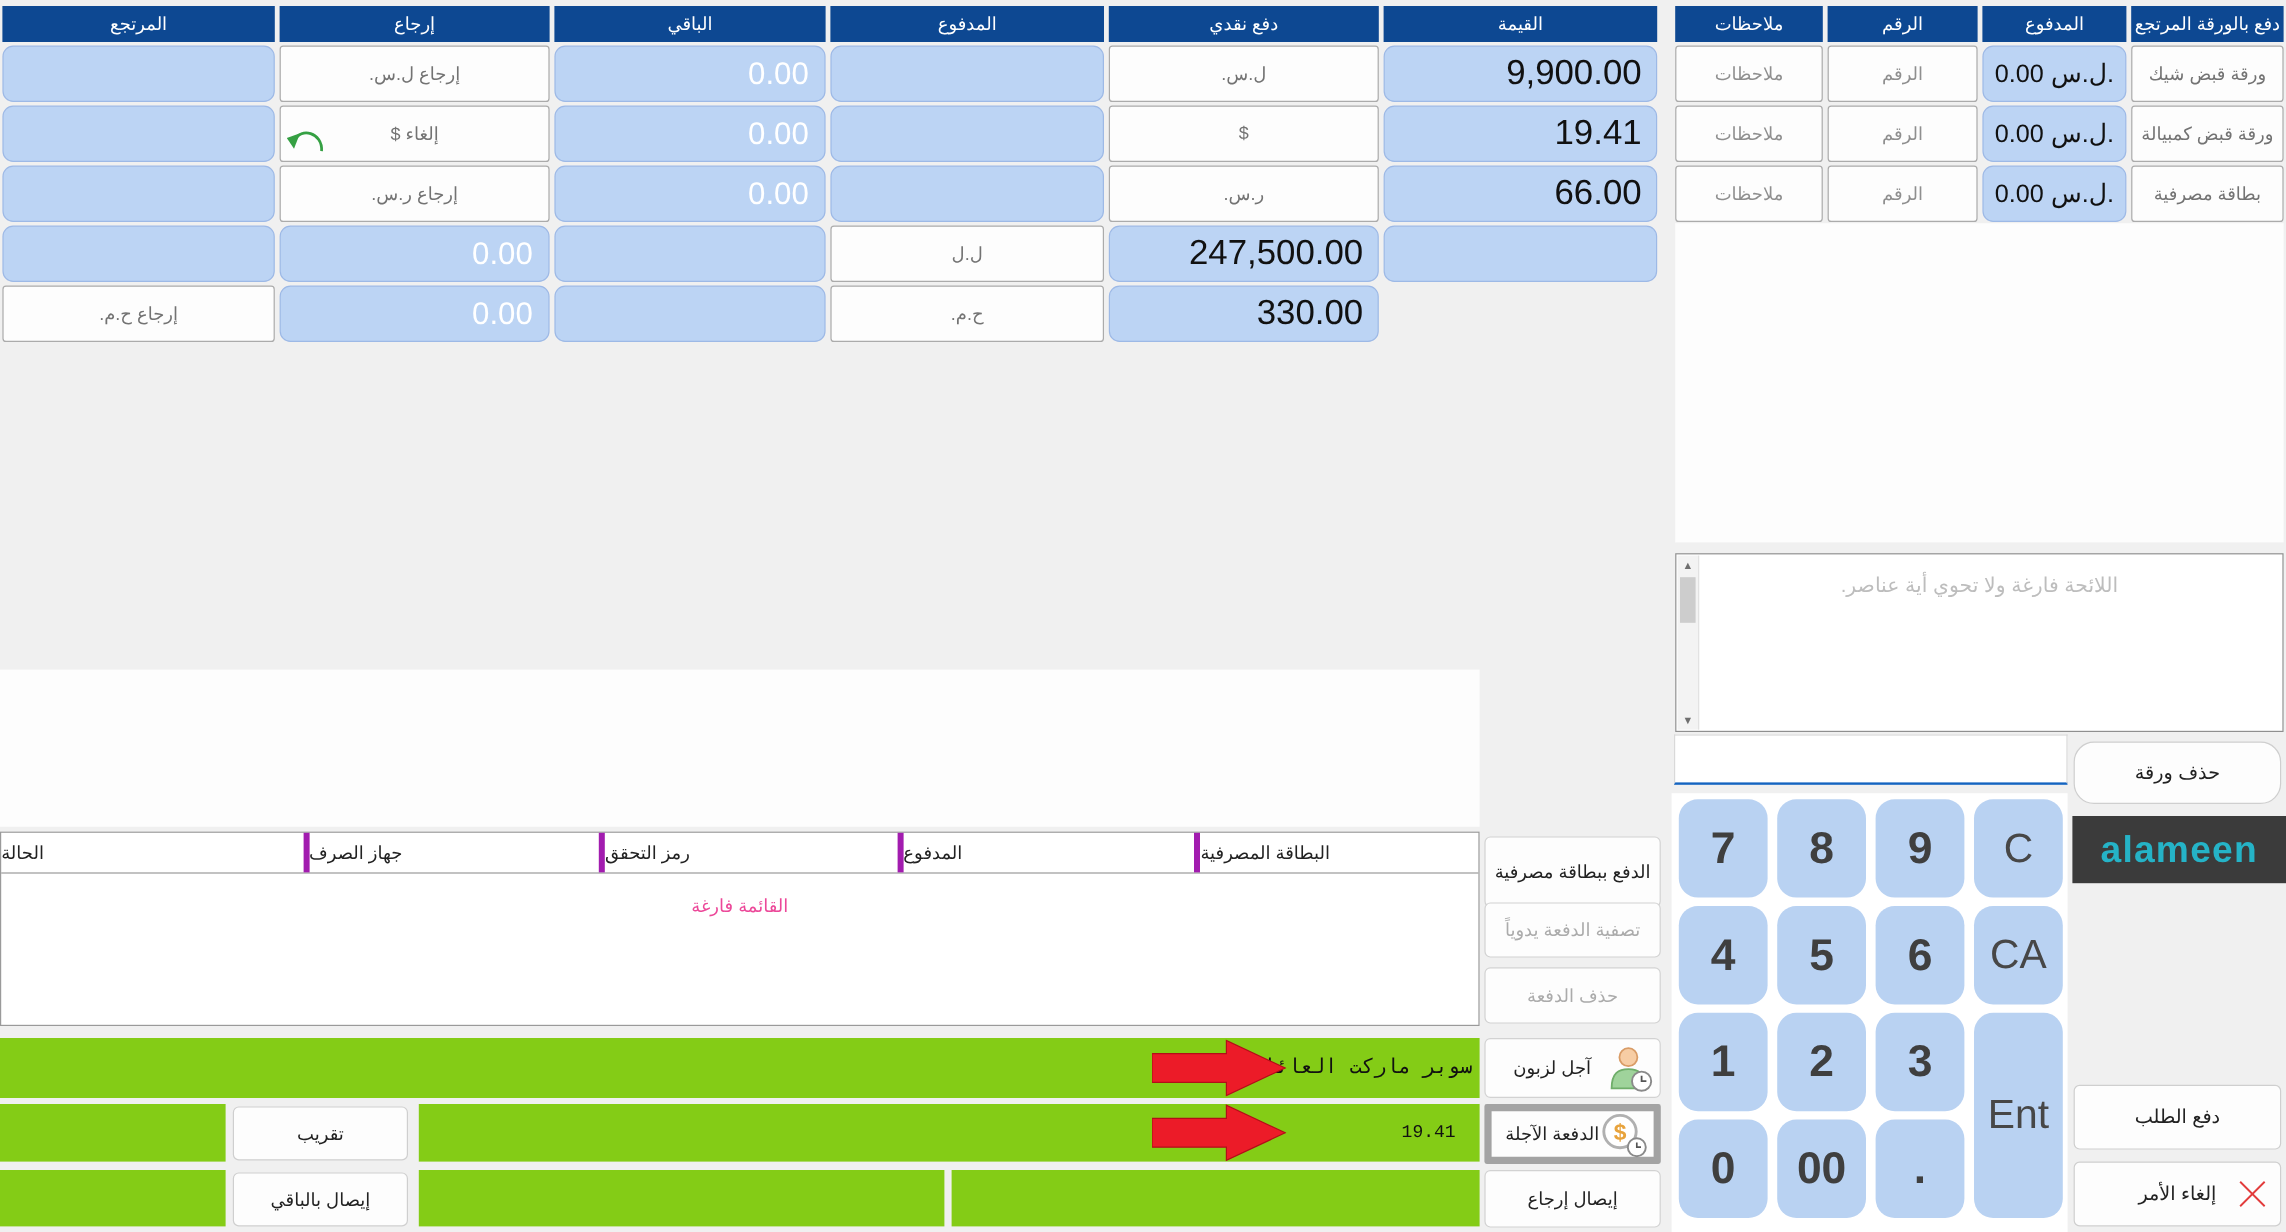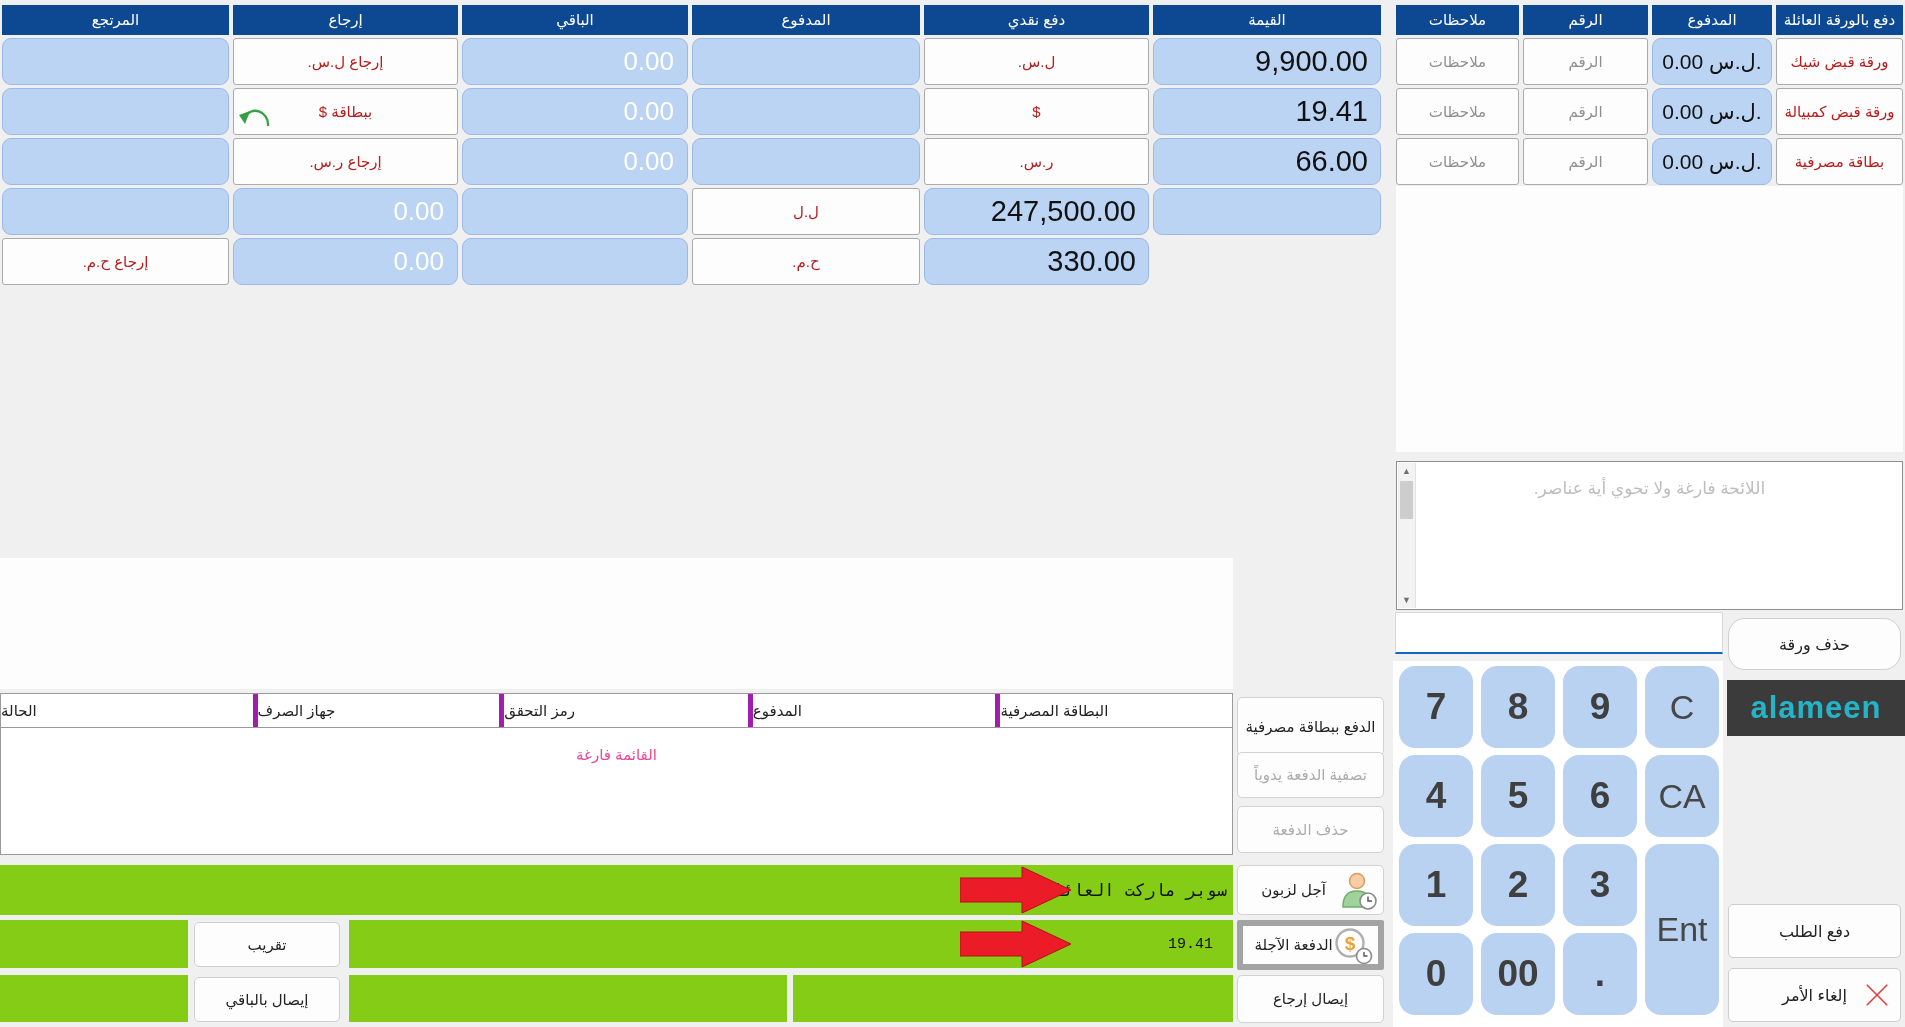--- a/index.html
+++ b/index.html
@@ -9,21 +9,21 @@
 
   
   .grid-table{position:absolute;display:grid;column-gap:4px;row-gap:3px;direction:ltr;}
   #cash-table{left:2px;top:5px;grid-template-columns:227px 225px 226px 228px 225px 228px;
               grid-template-rows:30px repeat(5,47px);}
   #paper-table{left:1396px;top:5px;grid-template-columns:123px 125px 120px 127px;
                grid-template-rows:30px repeat(3,47px);}
   .th{background:#0d4892;color:#fff;font-size:15px;display:flex;align-items:center;justify-content:center;}
   .cell-blue{background:#bcd4f4;border:1px solid #9db9e6;border-radius:9px;box-sizing:border-box;}
   .cell-white{background:#fdfdfd;border:1px solid #ababab;border-radius:3px;box-sizing:border-box;
-              display:flex;align-items:center;justify-content:center;font-size:15px;color:#b91c1c;}
+              display:flex;align-items:center;justify-content:center;font-size:15px;color:#737373;}
   .cell-remaining{display:flex;align-items:center;justify-content:flex-end;padding-right:13px;
                   color:#ffffff;font-size:26px;}
   .cell-value{display:flex;align-items:center;justify-content:flex-end;padding-right:12px;
               color:#111;font-size:29px;}
   .cell-paid-paper{display:flex;align-items:center;justify-content:center;
                    color:#111;font-size:21px;direction:ltr;}
   .cell-ghost{display:flex;align-items:center;justify-content:center;color:#8f8f8f;font-size:15px;}
   .rel{position:relative;}
 
   
@@ -103,21 +103,21 @@
 
     <div class="cell-blue"></div>
     <div class="cell-white" dir="rtl">إرجاع ل.س.</div>
     <div class="cell-blue cell-remaining">0.00</div>
     <div class="cell-blue"></div>
     <div class="cell-white" dir="rtl">ل.س.</div>
     <div class="cell-blue cell-value">9,900.00</div>
 
     <div class="cell-blue"></div>
     <div class="cell-white rel" dir="rtl">
-      <span>ببطاقة $</span>
+      <span>إلغاء $</span>
       <svg class="abs" style="left:5px;bottom:5px;" width="32" height="26" viewBox="0 0 32 26">
         <path d="M29 23 C30 7 11 3 7 14" stroke="#35a043" stroke-width="2.3" fill="none"></path>
         <polygon points="0,12 11,8 6,21" fill="#35a043"></polygon>
       </svg>
     </div>
     <div class="cell-blue cell-remaining">0.00</div>
     <div class="cell-blue"></div>
     <div class="cell-white" dir="rtl">$</div>
     <div class="cell-blue cell-value">19.41</div>
 
@@ -139,21 +139,21 @@
     <div class="cell-blue cell-remaining">0.00</div>
     <div class="cell-blue"></div>
     <div class="cell-white" dir="rtl">ح.م.</div>
     <div class="cell-blue cell-value">330.00</div>
   </div>
 
   <div id="paper-table" class="grid-table">
     <div class="th">ملاحظات</div>
     <div class="th">الرقم</div>
     <div class="th">المدفوع</div>
-    <div class="th">دفع بالورقة العائلة</div>
+    <div class="th">دفع بالورقة المرتجع</div>
 
     <div class="cell-white cell-ghost">ملاحظات</div>
     <div class="cell-white cell-ghost">الرقم</div>
     <div class="cell-blue cell-paid-paper">0.00 ل.س.</div>
     <div class="cell-white" dir="rtl">ورقة قبض شيك</div>
 
     <div class="cell-white cell-ghost">ملاحظات</div>
     <div class="cell-white cell-ghost">الرقم</div>
     <div class="cell-blue cell-paid-paper">0.00 ل.س.</div>
     <div class="cell-white" dir="rtl">ورقة قبض كمبيالة</div>

